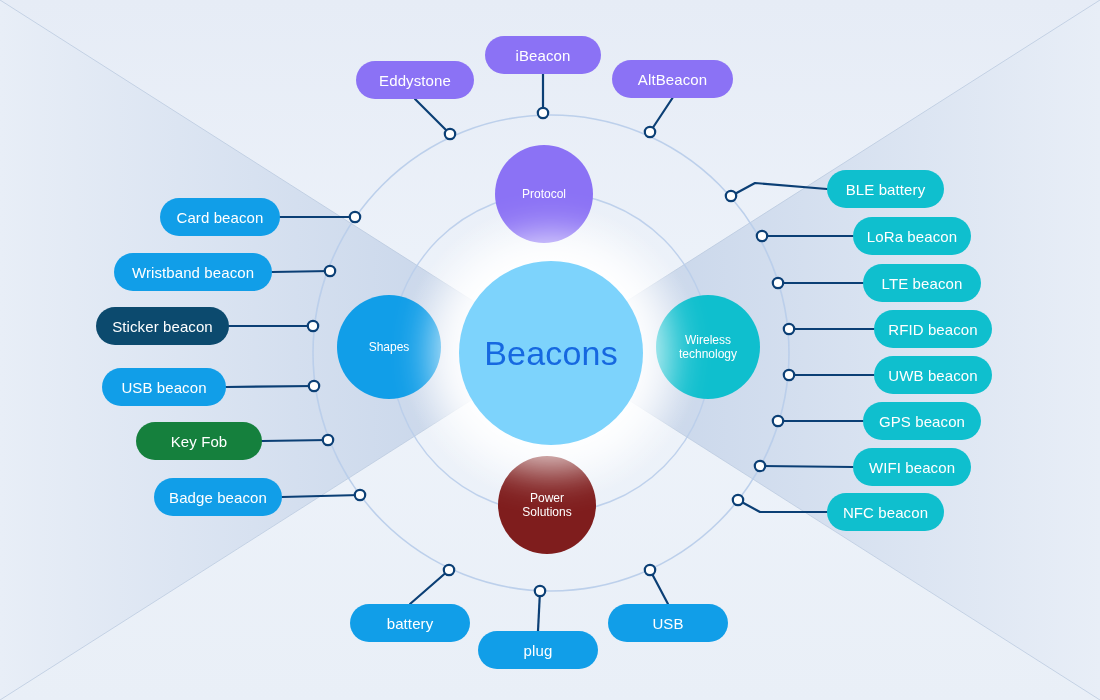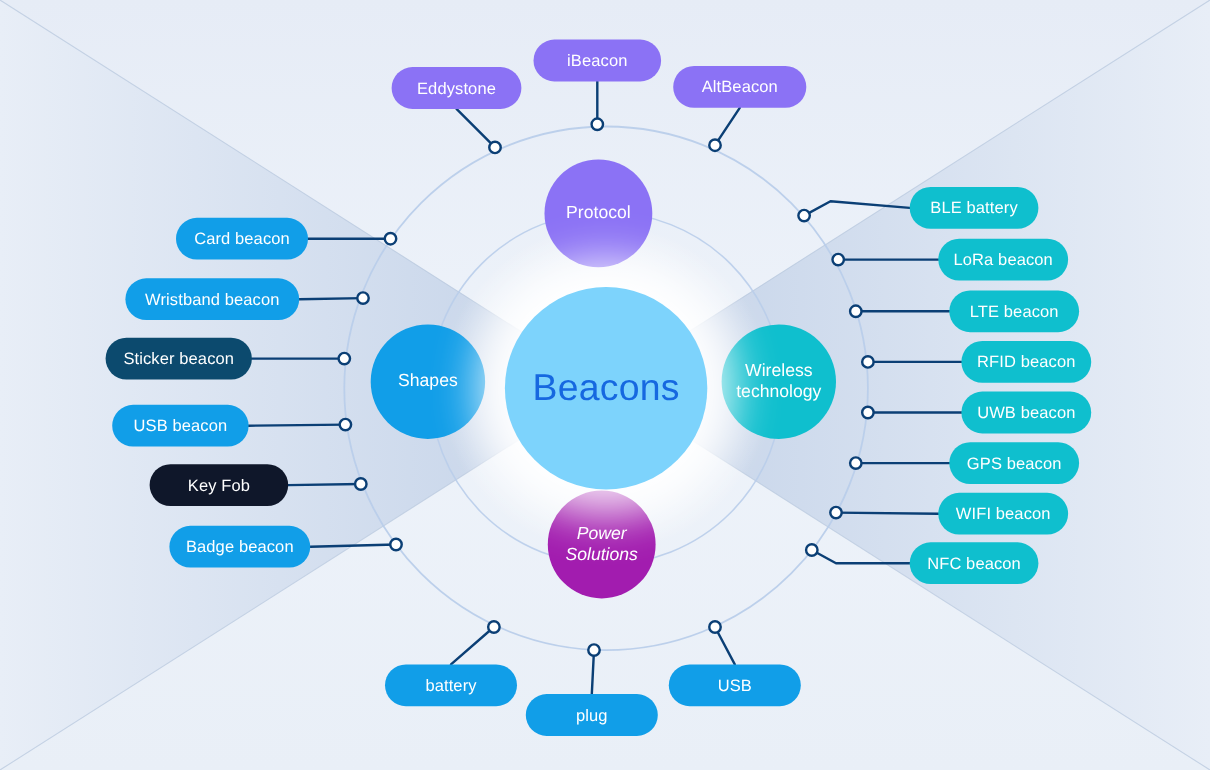--- a/index.html
+++ b/index.html
@@ -16,21 +16,21 @@
     position:absolute;
     display:flex;align-items:center;justify-content:center;
     height:38px;border-radius:19px;
     color:#ffffff;font-size:15px;line-height:1;
     white-space:nowrap;box-sizing:border-box;padding:16px 18px;
     letter-spacing:.1px;
   }
   .branch{
     position:absolute;border-radius:50%;
     display:flex;align-items:center;justify-content:center;
-    color:#fff;text-align:center;font-size:16px;line-height:1.2;
+    color:#fff;text-align:center;font-size:12px;line-height:1.2;
   }
   .core{
     position:absolute;border-radius:50%;
     display:flex;align-items:center;justify-content:center;
     background:#7dd3fc;
     color:#1668e0;font-size:34px;font-weight:normal;letter-spacing:.2px;
     box-shadow:0 0 42px 24px rgba(255,255,255,.85);
   }
 </style>
 </head>
@@ -139,21 +139,21 @@
       </div>
       <div class="pill" style="left: 114px; top: 253px; width: 158px; background: rgb(17, 158, 232);">
         <span>Wristband beacon</span>
       </div>
       <div class="pill" style="left: 96px; top: 307px; width: 133px; background: #0c4a6e;">
         <span>Sticker beacon</span>
       </div>
       <div class="pill" style="left: 102px; top: 368px; width: 124px; background: rgb(17, 158, 232);">
         <span>USB beacon</span>
       </div>
-      <div class="pill" style="left: 136px; top: 422px; width: 126px; background: #0f172a;">
+      <div class="pill" style="left: 136px; top: 422px; width: 126px; background: #15803d;">
         <span>Key Fob</span>
       </div>
       <div class="pill" style="left: 154px; top: 478px; width: 128px; background: rgb(17, 158, 232);">
         <span>Badge beacon</span>
       </div>
       <div class="branch" style="left: 656px; top: 295px; height: 104px; width: 104px; background: rgb(15, 191, 206);">
         <span>
           <span style="display:block">Wireless</span>
           <span style="display:block">technology</span>
         </span>
@@ -175,21 +175,21 @@
       </div>
       <div class="pill" style="left: 863px; top: 402px; width: 118px; background: rgb(15, 191, 206);">
         <span>GPS beacon</span>
       </div>
       <div class="pill" style="left: 853px; top: 448px; width: 118px; background: rgb(15, 191, 206); align-items: center;">
         <span>WIFI beacon</span>
       </div>
       <div class="pill" style="left: 827px; top: 493px; width: 117px; background: rgb(15, 191, 206);">
         <span>NFC beacon</span>
       </div>
-      <div class="branch" style="left: 498px; top: 446px; height: 98px; width: 98px; background: #a21caf; font-style: italic;">
+      <div class="branch" style="left: 498px; top: 456px; height: 98px; width: 98px; background: #7f1d1d;">
         <span>
           <span style="display:block">Power</span>
           <span style="display:block">Solutions</span>
         </span>
       </div>
       <div class="pill" style="left: 350px; top: 604px; width: 120px; background: rgb(17, 158, 232);">
         <span>battery</span>
       </div>
       <div class="pill" style="left: 478px; top: 631px; width: 120px; background: rgb(17, 158, 232);">
         <span>plug</span>

